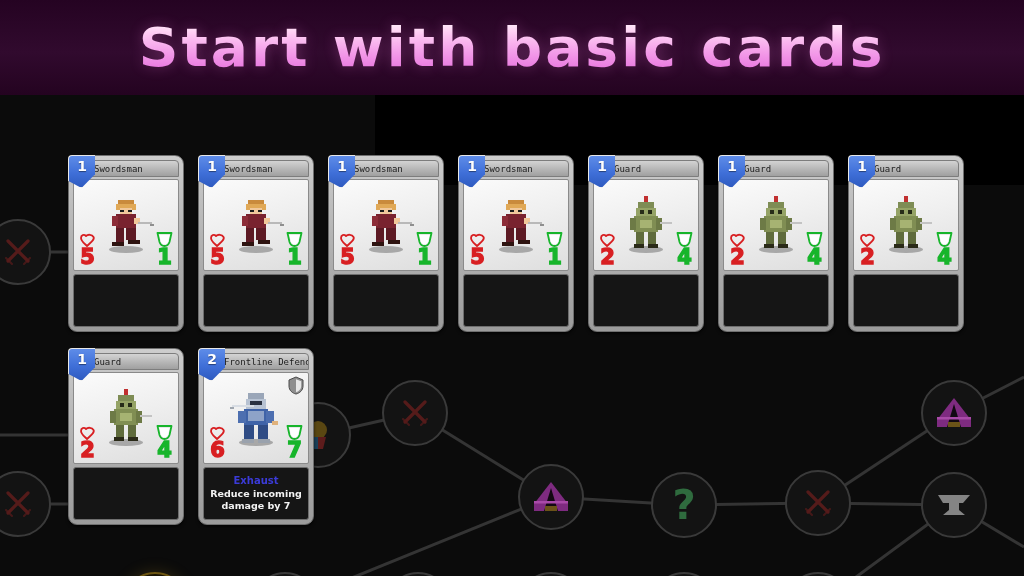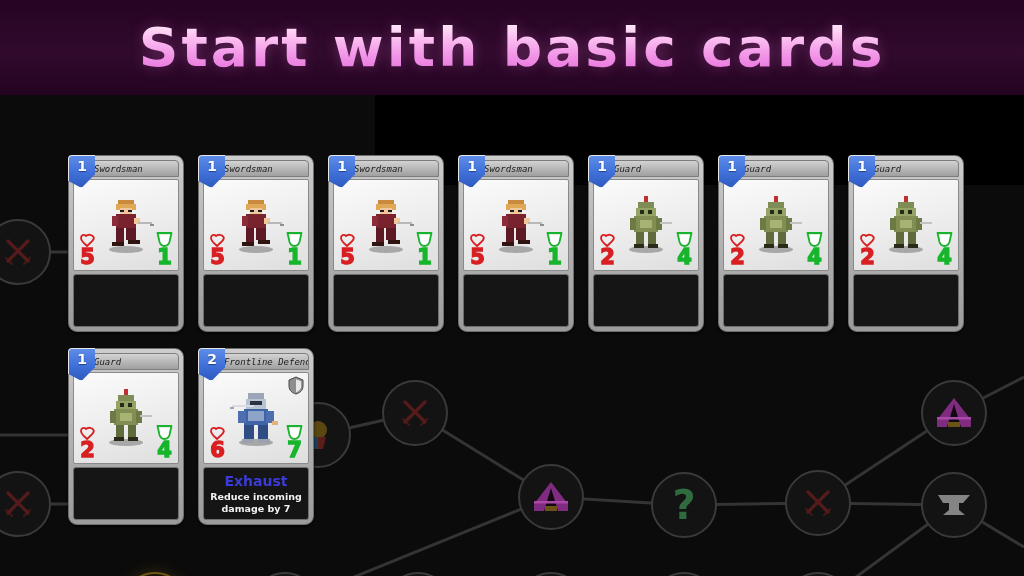--- a/index.html
+++ b/index.html
@@ -92,21 +92,21 @@
     position: relative;
     width: 100%; height: 100%;
     display: flex; flex-direction: column;
   }
   .card-titlebar {
     height: 17px;
     background: linear-gradient(180deg, #d3d3d3 0%, #b6b6b6 55%, #a0a0a0 100%);
     border: 1px solid #7d7d7d;
     border-radius: 4px 4px 0 0;
     box-sizing: border-box;
-    display: flex; align-items: center; font-style: italic;
+    display: flex; align-items: center;
   }
   .card-title {
     font-family: "DejaVu Sans Mono", monospace;
     font-size: 9px;
     color: #1b1b1b;
     padding-left: 20px;
     white-space: nowrap;
     overflow: hidden;
     letter-spacing: 0px;
   }
@@ -127,21 +127,21 @@
     border: 1px solid #6e6e6e;
     border-radius: 3px;
     box-sizing: border-box;
     display: flex; flex-direction: column;
     align-items: center; justify-content: center;
     padding: 3px 4px;
     text-align: center;
   }
   .card-keyword {
     font-family: "DejaVu Sans", sans-serif;
-    font-size: 14px; font-weight: bold;
+    font-size: 10px; font-weight: bold;
     color: #3b3bd8;
     margin-bottom: 2px;
     text-align: center;
   }
   .card-text {
     font-family: "DejaVu Sans", sans-serif;
     font-size: 9.5px; font-weight: bold;
     color: #f2f2f2;
     line-height: 1.22;
   }

